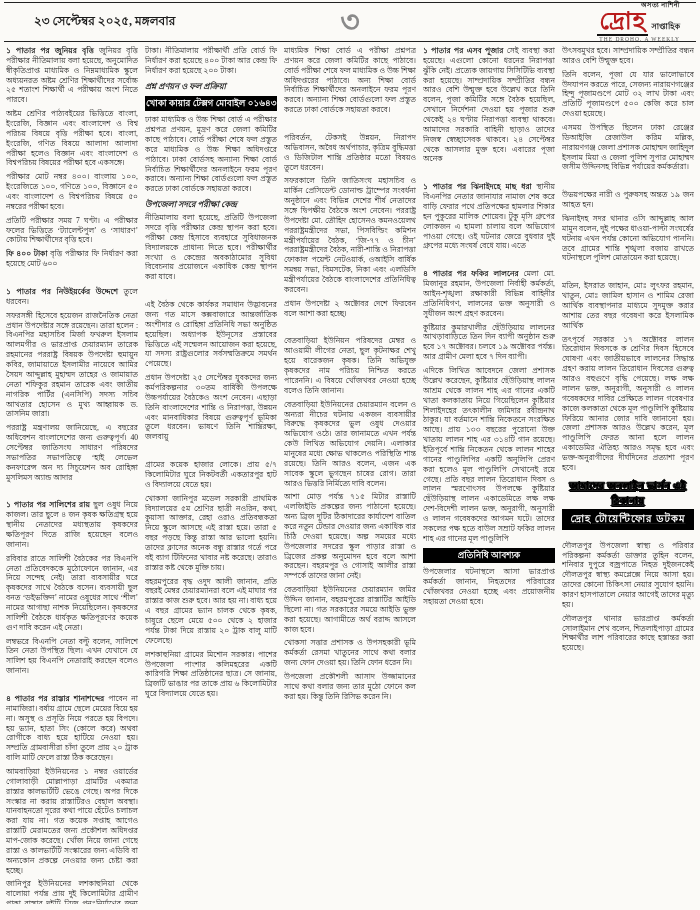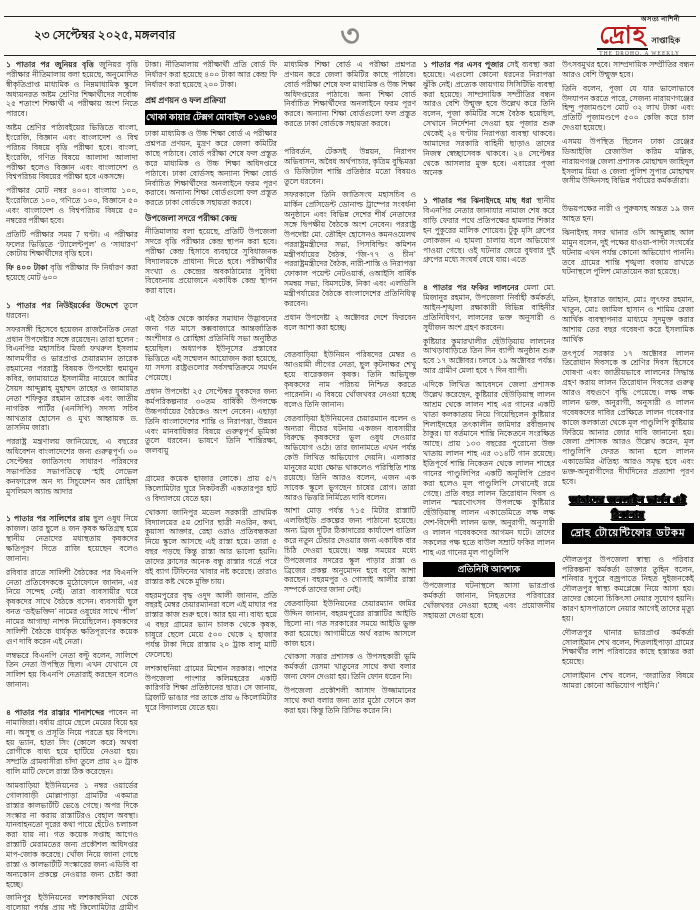--- a/index.html
+++ b/index.html
@@ -7,21 +7,21 @@
   body {
     width:700px; height:910px; overflow:hidden;
     background:#fbfaf7; color:#1a1a1a;
     font-family:"Liberation Serif","DejaVu Serif",serif;
   }
   .page { width:700px; height:910px; padding:2px 4px; position:relative; }
 
   
   .header {
     height:40px; border-top:1.5px solid #222; border-bottom:1.5px solid #222;
-    display:flex; align-items:center; position:relative; padding:6px 10px;margin-top:14px;
+    display:flex; align-items:center; position:relative; padding:6px 10px;
   }
   .date { font-size:12px; font-weight:bold; padding-left:20px; width:240px; }
   .pageno {
     position:absolute; left:0; right:0; text-align:center;
     font-size:30px; font-weight:bold; color:#8a8a8a; line-height:36px;
     font-family:"DejaVu Sans",sans-serif;
   }
   .masthead { margin-left:auto; text-align:right; line-height:1; padding-right:6px; z-index:2; }
   .masthead .tag-top { font-size:6.5px; font-weight:bold; letter-spacing:.5px; }
   .masthead .logo-row { display:flex; align-items:baseline; justify-content:flex-end; gap:3px; }
@@ -31,21 +31,21 @@
     border-bottom:2px solid #111; padding:0 2px 1px 2px;
   }
   .masthead .logo-sub { font-size:8px; font-weight:bold; }
   .masthead .tag-bottom { font-size:5.5px; color:#555; letter-spacing:1px; margin-top:1px; }
 
   
   .cols { display:flex; gap:7px; padding:4px 2px 0 2px; height:862px; overflow:hidden;justify-content:flex-end; }
   .col { flex:1 1 0; min-width:0; overflow:hidden; }
   p.para { font-size:7.6px; line-height:1.3; text-align:justify; margin:0 0 4px 0; }
   .lead { font-weight:bold; }
-  .subhead { font-size:8.2px; font-weight:bold; margin:1px 0 2px 0; }
+  .subhead { font-size:8.2px; font-weight:bold; margin:1px 0 2px 0;font-style:italic; }
   .spacer { height:14px; }
   .banner {
     background:#000; color:#fff; font-weight:bold; text-align:center;
     font-size:8.8px; line-height:1.1; padding:3px 1px; margin:3px 0 4px 0;
     white-space:nowrap; overflow:hidden;
     font-family:"Liberation Sans","DejaVu Sans",sans-serif;
   }
   .outline-banner { margin:6px 0 11px 0;text-decoration:underline; }
   .outline-line {
     text-align:center; font-size:9.5px; font-weight:900; color:#fff;
@@ -79,21 +79,21 @@
   <div class="cols">
       <div class="col">
         <p class="para"><span class="lead">১ পাতার পর জুনিয়র বৃত্তি</span> <span>জুনিয়র বৃত্তি পরীক্ষার নীতিমালায় বলা হয়েছে, অনুমোদিত স্বীকৃতিপ্রাপ্ত মাধ্যমিক ও নিম্নমাধ্যমিক স্কুলে অধ্যয়নরত অষ্টম শ্রেণির শিক্ষার্থীদের সর্বোচ্চ ২৫ শতাংশ শিক্ষার্থী এ পরীক্ষায় অংশ নিতে পারবে।</span></p>
         <p class="para"><span>অষ্টম শ্রেণির পাঠ্যবইয়ের ভিত্তিতে বাংলা, ইংরেজি, বিজ্ঞান এবং বাংলাদেশ ও বিশ্ব পরিচয় বিষয়ে বৃত্তি পরীক্ষা হবে। বাংলা, ইংরেজি, গণিত বিষয়ে আলাদা আলাদা পরীক্ষা হলেও বিজ্ঞান এবং বাংলাদেশ ও বিশ্বপরিচয় বিষয়ের পরীক্ষা হবে একসঙ্গে।</span></p>
         <p class="para"><span>পরীক্ষার মোট নম্বর ৪০০। বাংলায় ১০০, ইংরেজিতে ১০০, গণিতে ১০০, বিজ্ঞানে ৫০ এবং বাংলাদেশ ও বিশ্বপরিচয় বিষয়ে ৫০ নম্বরের পরীক্ষা হবে।</span></p>
         <p class="para"><span>প্রতিটি পরীক্ষার সময় 7 ঘণ্টা। এ পরীক্ষার ফলের ভিত্তিতে ‘ট্যালেন্টপুল’ ও ‘সাধারণ’ কোটায় শিক্ষার্থীদের বৃত্তি হবে।</span></p>
         <p class="para"><span class="lead">ফি ৪০০ টাকা</span> <span>বৃত্তি পরীক্ষার ফি নির্ধারণ করা হয়েছে মোট ৬০০</span></p>
         <div class="spacer"></div>
         <p class="para"><span class="lead">১ পাতার পর নিউইয়র্কের উদ্দেশে</span> <span>তুলে ধরবেন।</span></p>
         <p class="para"><span>সফরসঙ্গী হিসেবে হয়েজন রাজনৈতিক নেতা প্রধান উপদেষ্টার সঙ্গে রয়েছেন। তারা হলেন : বিএনপির মহাসচিব মির্জা ফখরুল ইসলাম আলমগীর ও ভারপ্রাপ্ত চেয়ারম্যান তারেক রহমানের পররাষ্ট্র বিষয়ক উপদেষ্টা হুমায়ুন কবির, জামায়াতে ইসলামীর নায়েবে আমির সৈয়দ আব্দুল্লাহ মুহাম্মদ তাহের ও জামায়াত নেতা শফিকুর রহমান তারেক এবং জাতীয় নাগরিক পার্টির (এনসিপি) সদস্য সচিব আখতার হোসেন ও মুখ্য আহ্বায়ক ড. তাসনিম জারা।</span></p>
-        <p class="para"><span>পররাষ্ট্র মন্ত্রণালয় জানিয়েছে, এ বছরের অধিবেশন বাংলাদেশের জন্য গুরুত্বপূর্ণ। ৩০ সেপ্টেম্বর জাতিসংঘ সাধারণ পরিষদের সভাপতির সভাপতিত্বে ‘হাই লেভেল কনফারেন্স অন দ্য সিচুয়েশন অব রোহিঙ্গা মুসলিমস অ্যান্ড আদার</span></p>
+        <p class="para"><span>পররাষ্ট্র মন্ত্রণালয় জানিয়েছে, এ বছরের অধিবেশন বাংলাদেশের জন্য গুরুত্বপূর্ণ। 40 সেপ্টেম্বর জাতিসংঘ সাধারণ পরিষদের সভাপতির সভাপতিত্বে ‘হাই লেভেল কনফারেন্স অন দ্য সিচুয়েশন অব রোহিঙ্গা মুসলিমস অ্যান্ড আদার</span></p>
         <div class="spacer"></div>
         <p class="para"><span class="lead">১ পাতার পর সালিশের রায়</span> <span>ছুল ওষুধ নিয়ে কাজল। তার ছুলে ৪ জন কৃষক ক্ষতিগ্রস্থ হয়ে স্থানীয় নেতাদের মধ্যস্থতায় কৃষকদের ক্ষতিপূরণ দিতে রাজি হয়েছেন বলেও জানান।</span></p>
         <p class="para"><span>রবিবার রাতে সালিশী বৈঠকের পর বিএনপি নেতা প্রতিবেদককে মুঠোফোনে জানান, এর নিয়ে সন্দেহ নেই। তারা ব্যবসায়ীর ঘরে কৃষকদের সাথে বৈঠকে বসেন। ব্যবসায়ী ছুল বনত ‘ডইভক্তিন’ নামের ওষুধের সাথে ‘শীল’ নামের আগাছা নাশক নিয়েছিলেন। কৃষকদের সালিশী বৈঠকে ধার্যকৃত ক্ষতিপূরণের কয়েক গুণ দাবি করেন এই নেতা।</span></p>
         <p class="para"><span>লম্বভরে বিএনপি নেতা বল্টু বলেন, সালিশে তিন নেতা উপস্থিত ছিল। এখন যেখানে যে সালিশ হয় বিএনপি নেতারাই করছেন বলেও জানান।</span></p>
         <div class="spacer"></div>
         <p class="para"><span class="lead">৪ পাতার পর রাস্তার শানাশব্দের</span> <span>পাবেন না নামাজিরা। বর্ষায় গ্রামে ছেলে মেয়ের বিয়ে হয় না। অসুস্থ ও প্রসূতি নিয়ে পরতে হয় বিপদে। হয় ভ্যান, হাতা সিং (কোলে করে) অথবা রোগীকে বাধ্য হয়ে হাটিয়ে নেওয়া হয়। সম্প্রতি গ্রামবাসীরা চাঁদা তুলে প্রায় ২০ ট্রাক বালি মাটি ফেলে রাস্তা ঠিক করেছেন।</span></p>
         <p class="para"><span>আমবাড়িয়া ইউনিয়নের ১ নম্বর ওয়ার্ডের গোলাবাড়ী মোল্লাপাড়া গ্রামটির একমাত্র রাস্তার কালভার্টটি ভেঙে গেছে। অপর দিকে সংস্কার না করায় রাস্তাটিরও বেহাল অবস্থা। যানবাহনতো দূরের কথা পায়ে হেঁটেও চলাচল করা যায় না। গত কয়েক সপ্তাহ আগেও রাস্তাটি মেরামতের জন্য প্রকৌশল অধিদপ্তর মাপ-জোক করেছে। খোঁজ নিয়ে জানা গেছে রাস্তা ও কালভার্টটি সংস্কারের জন্য এডিবি বা অন্যকোন প্রকল্পে নেওয়ার জন্য চেষ্টা করা হচ্ছে।</span></p>
         <p class="para"><span>জানিপুর ইউনিয়নের লশকাহুনিয়া থেকে বালোয়া পর্যন্ত প্রায় দুই কিলোমিটার গ্রামীণ পাকা রাস্তার দুইটি ব্রিজ পুনঃনির্মাণের জন্য ২১-২২ অর্থবছরে টেন্ডার হয়। স্বজন এন্টারপ্রাইজ নামের একটি ঠিকাদারি প্রতিষ্ঠান টেন্ডার বাগিয়ে নেয়। প্রায় ১ বছর আগে রবি মেম্বরের বাড়ির পাশের</span></p>
       </div>
       <div class="col">
@@ -146,17 +146,16 @@
         <p class="para"><span>ঝিনাইদহ সদর থানার ওসি আব্দুল্লাহ আল মামুন বলেন, দুই পক্ষের ধাওয়া-পাল্টা সংঘর্ষের ঘটনায় এখন পর্যন্ত কোনো অভিযোগ পাননি। তবে গ্রামের শান্তি শৃঙ্খলা বজায় রাখতে ঘটনাস্থলে পুলিশ মোতায়েন করা হয়েছে।</span></p>
         <div class="spacer"></div>
         <p class="para"><span>মতিন, ইসরাত জাহান, মোঃ লুৎফর রহমান, খাতুন, মোঃ জামিল হাসান ও শামিম রেজা আর্থিক ব্যবস্থাপনার মাধ্যমে সুদমুক্ত করার আশায় তের বছর গবেষণা করে ইসলামিক আর্থিক</span></p>
         <p class="para"><span>তৎপূর্বে সরকার ১৭ অক্টোবর লালন তিরোধান দিবসকে ক শ্রেণির দিবস হিসেবে ঘোষণা এবং জাতীয়ভাবে লালনের সিদ্ধান্ত গ্রহণ করায় লালন তিরোধান দিবসের গুরুত্ব আরও বহুগুণে বৃদ্ধি পেয়েছে। লক্ষ লক্ষ লালন ভক্ত, অনুরাগী, অনুসারী ও লালন গবেষকদের দাবির প্রেক্ষিতে লালন গবেষণার কাজে কলকাতা থেকে মূল পাণ্ডুলিপি কুষ্টিয়ায় ফিরিয়ে আনার জোর দাবি জানানো হয়। জেলা প্রশাসক আরও উল্লেখ করেন, মূল পাণ্ডুলিপি ফেরত আনা হলে লালন একাডেমির ঐতিহ্য আরও সমৃদ্ধ হবে এবং ভক্ত-অনুরাগীদের দীর্ঘদিনের প্রত্যাশা পূরণ হবে।</span></p>
         <div class="outline-banner">
           <div class="outline-line">আমাদের অনলাইন ভার্সন এই ঠিকানায়</div>
           <div class="bar-line">দ্রোহ টোয়েন্টিফোর ডটকম</div>
         </div>
         <p class="para"><span>দৌলতপুর উপজেলা স্বাস্থ্য ও পরিবার পরিকল্পনা কর্মকর্তা ডাক্তার তুহিন বলেন, শনিবার দুপুরে বজ্রপাতে নিহত দুইজনকেই দৌলতপুর স্বাস্থ্য কমপ্লেক্সে নিয়ে আসা হয়। তাদের কোনো চিকিৎসা নেয়ার সুযোগ হয়নি। কারণ হাসপাতালে নেয়ার আগেই তাদের মৃত্যু হয়।</span></p>
         <p class="para"><span>দৌলতপুর থানার ভারপ্রাপ্ত কর্মকর্তা সোলাইমান শেখ বলেন, শিতলাইপাড়া গ্রামের শিক্ষার্থীর লাশ পরিবারের কাছে হস্তান্তর করা হয়েছে।</span></p>
-        <p class="para"><span>সোলাইমান শেখ বলেন, ‘জরাতির বিষয়ে আমরা কোনো অভিযোগ পাইনি।’</span></p>
       </div>
     </div>
 
 </div>
 
 </body></html>

